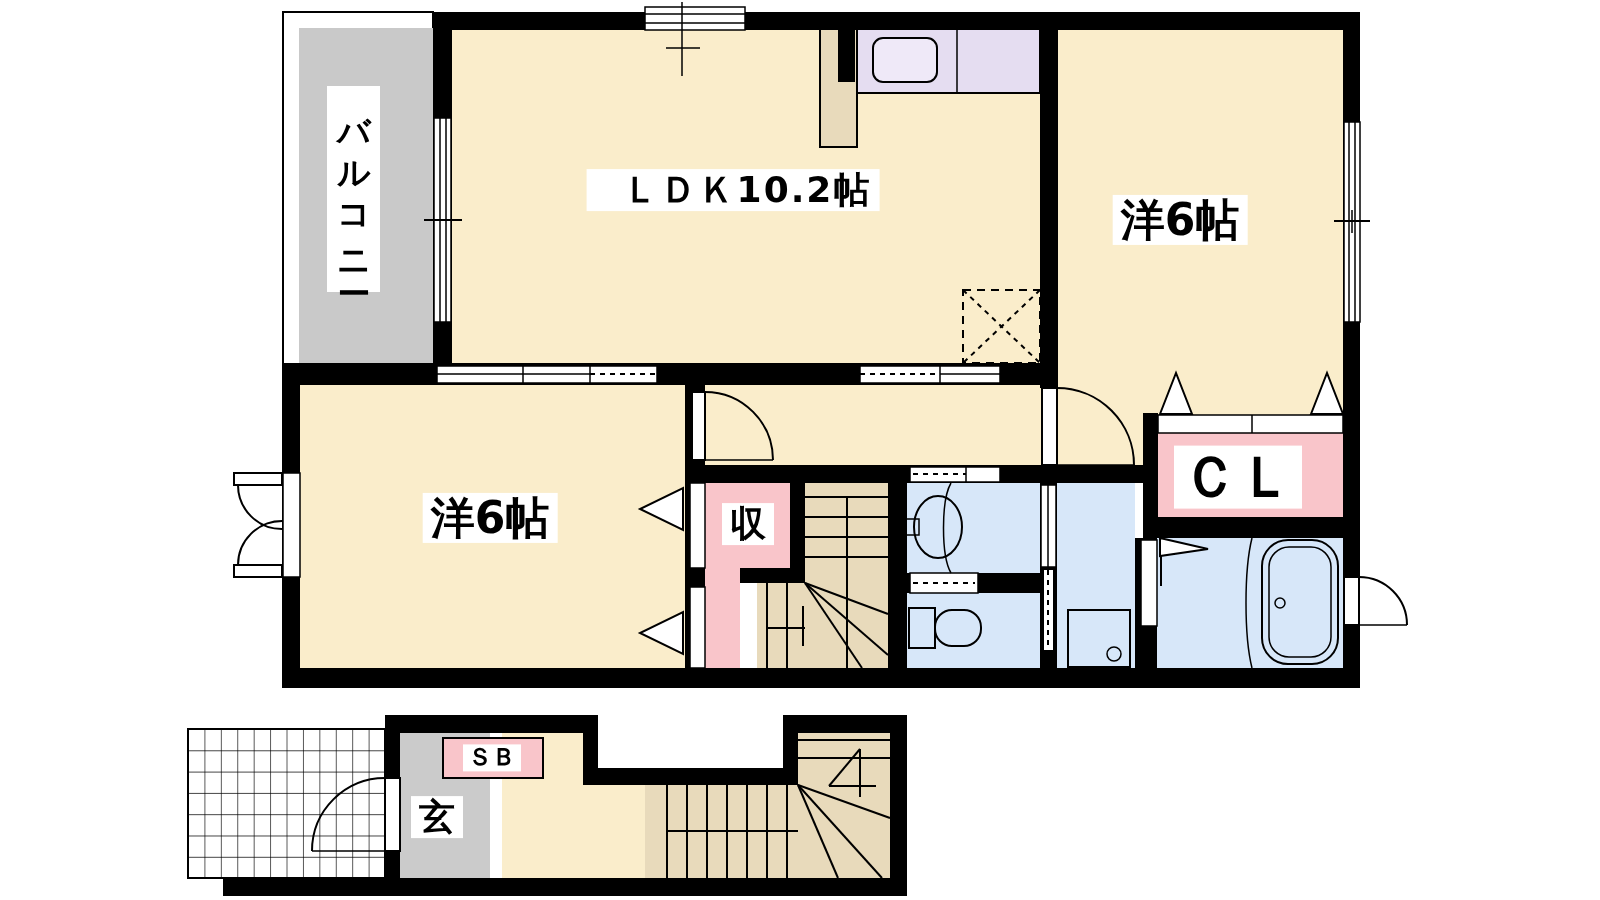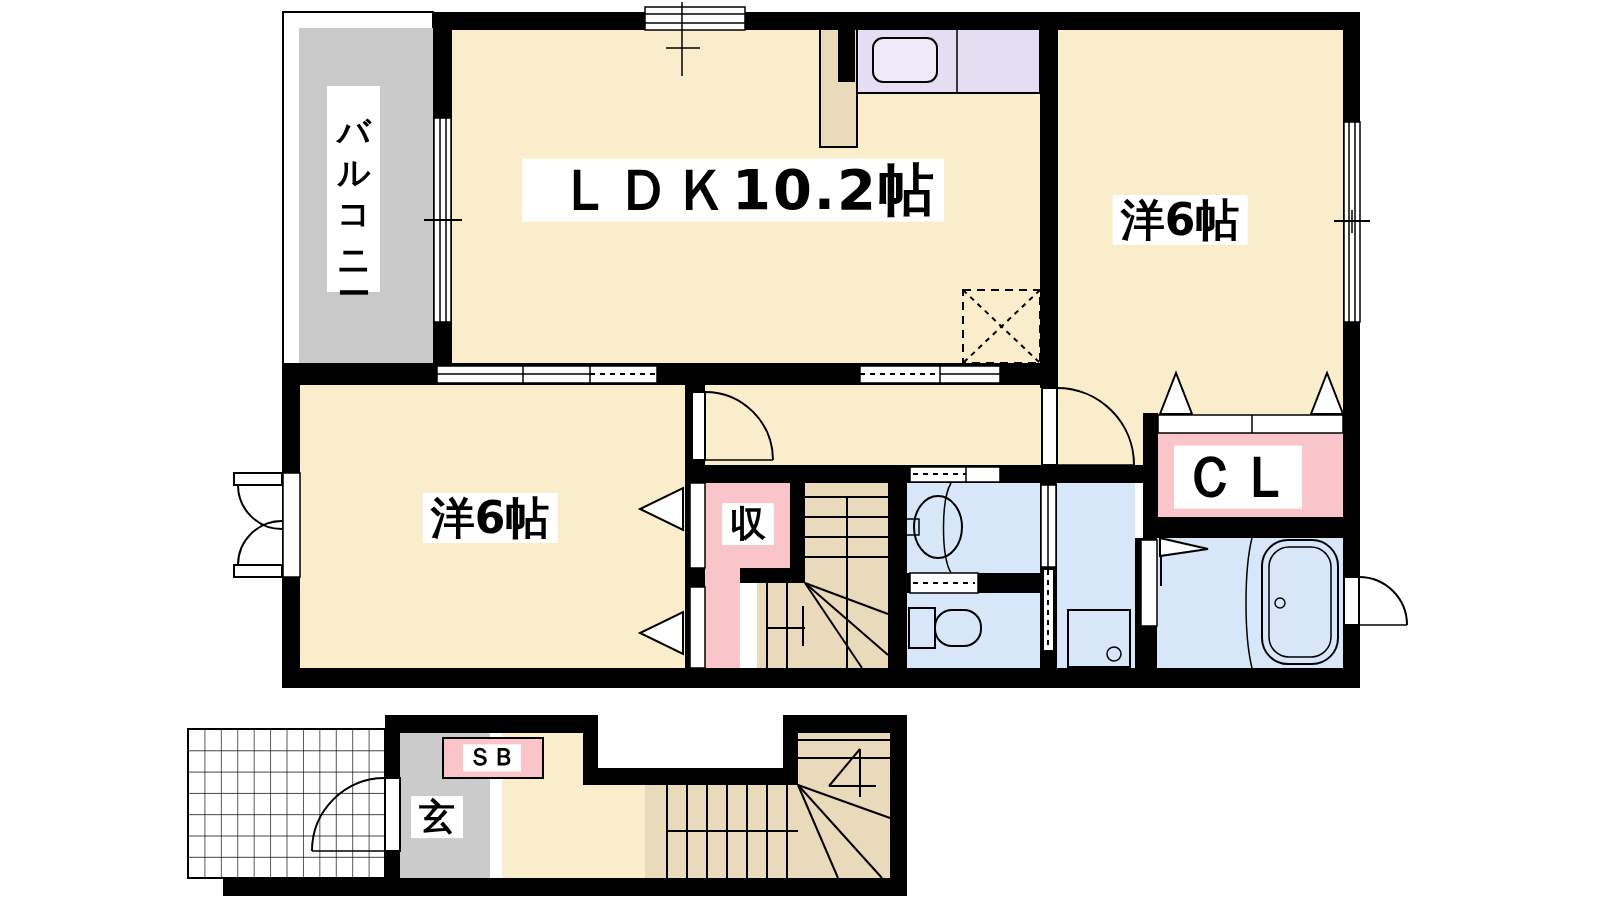--- a/index.html
+++ b/index.html
@@ -248,20 +248,20 @@
       <line x1="798" y1="785" x2="882" y2="878" class="ln"></line>
       <line x1="798" y1="785" x2="838" y2="878" class="ln"></line>
       <line x1="860" y1="749" x2="829" y2="786" class="ln"></line>
       <line x1="829" y1="786" x2="876" y2="786" class="ln"></line>
       <line x1="860" y1="749" x2="860" y2="797" class="ln"></line>
     </g>
   </g>
 </svg>
 
 <div class="lbl-v" style="left:327px;top:86px;font-size:33px;">バルコニー</div>
-<div class="lbl" style="left:733px;top:190px;font-size:56px;letter-spacing:2px;padding-left:36px;">ＬＤＫ10.2帖</div>
+<div class="lbl" style="left:733px;top:190px;font-size:36px;letter-spacing:2px;padding-left:36px;">ＬＤＫ10.2帖</div>
 <div class="lbl" style="left:1180px;top:220px;font-size:44px;">洋6帖</div>
 <div class="lbl" style="left:490px;top:518px;font-size:44px;">洋6帖</div>
 <div class="lbl" style="left:748px;top:524px;font-size:36px;">収</div>
 <div class="lbl" style="left:1238px;top:477px;font-size:56px;">ＣＬ</div>
 <div class="lbl" style="left:492px;top:758px;font-size:24px;padding:1px 5px;font-family:Liberation Serif, serif;">ＳＢ</div>
 <div class="lbl" style="left:437px;top:817px;font-size:36px;">玄</div>
 </div>
 
 </body></html>

